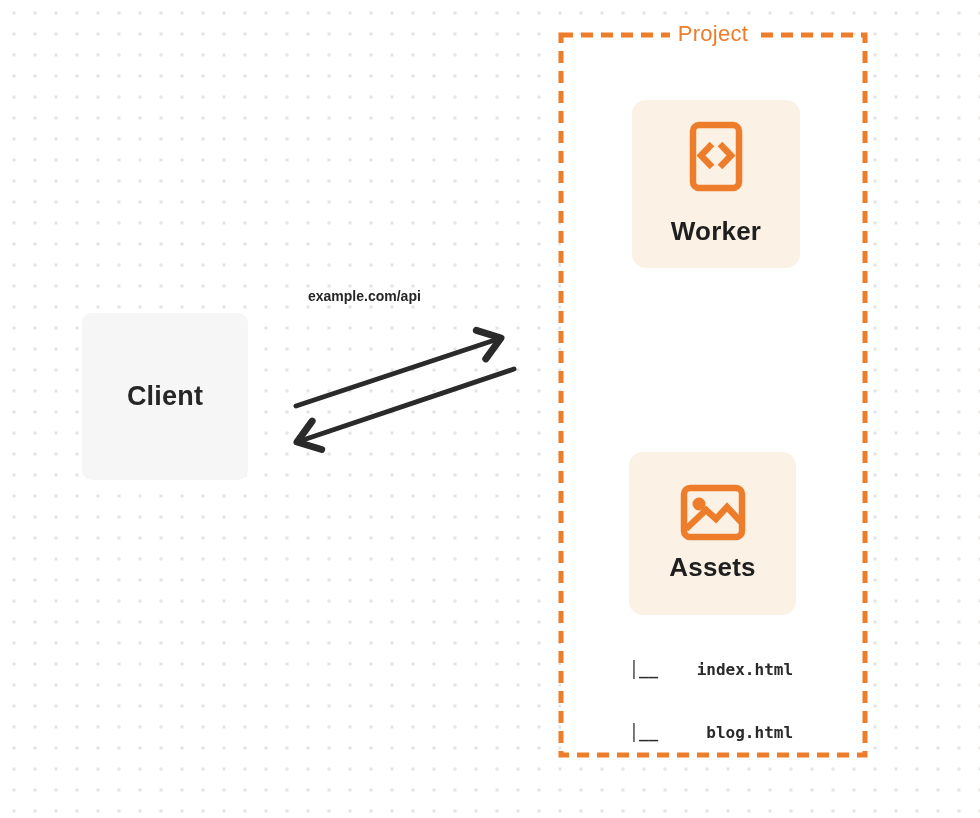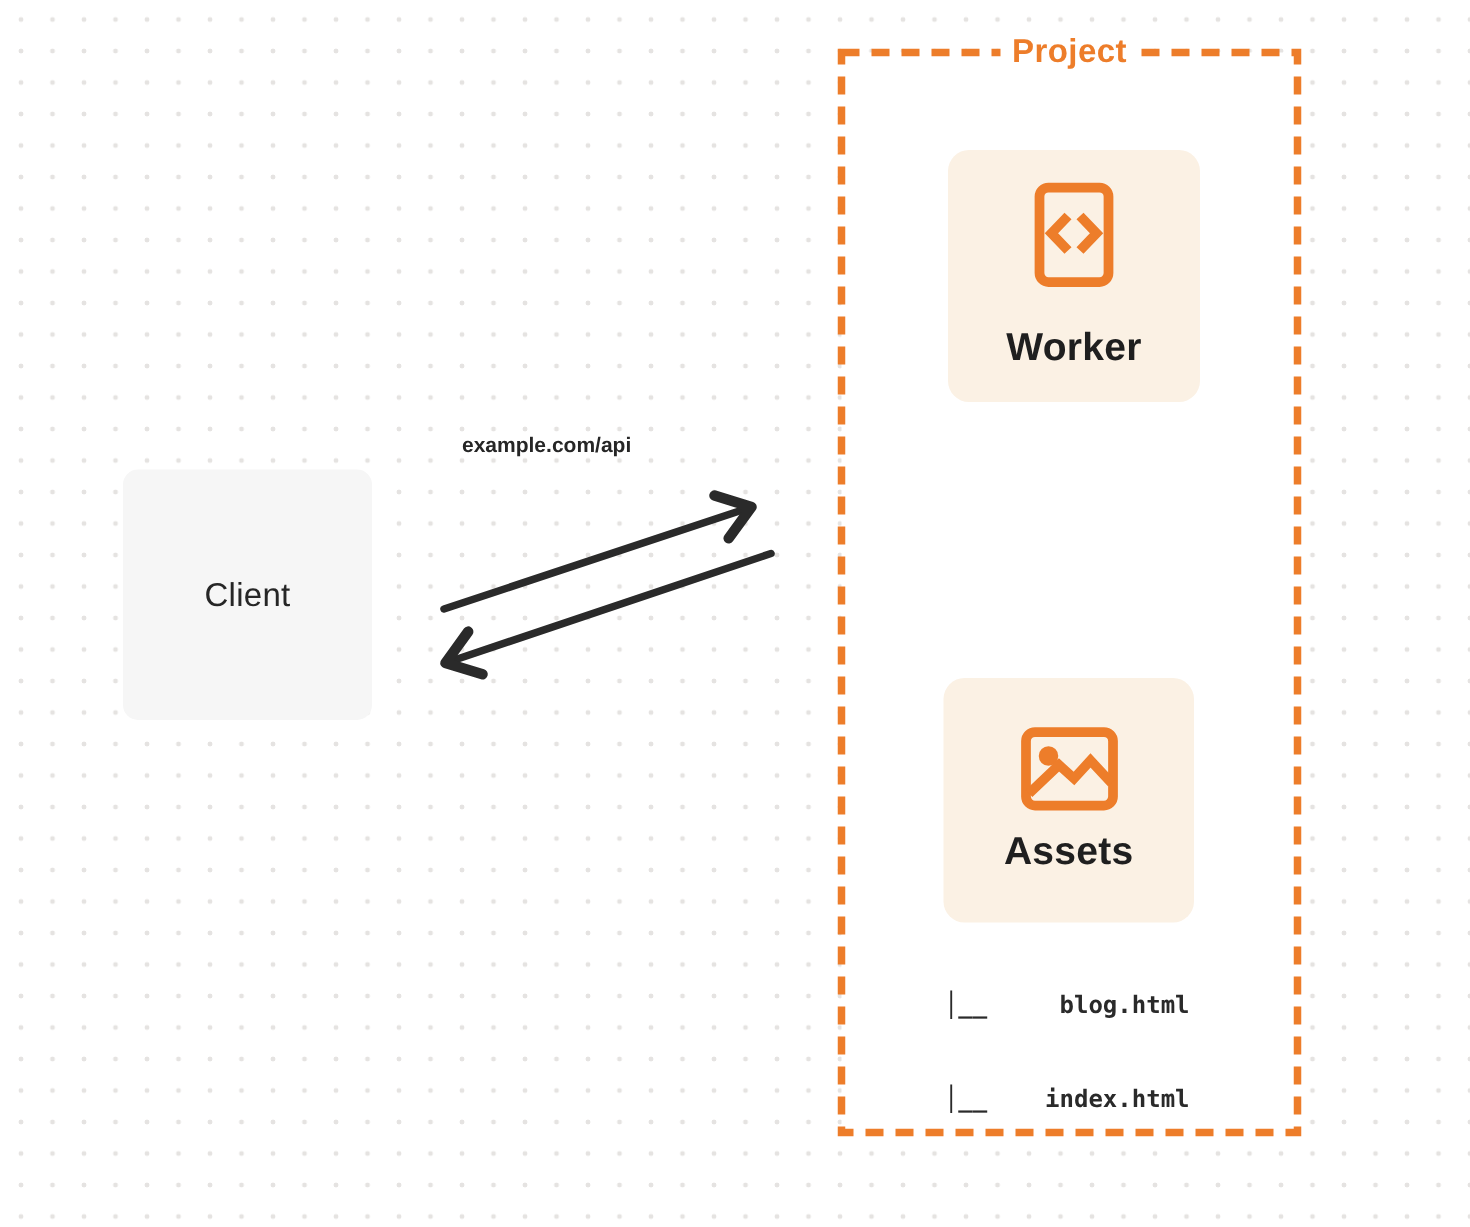--- a/index.html
+++ b/index.html
@@ -23,36 +23,36 @@
   .overlay{
     position:absolute;left:0;top:0;width:980px;height:818px;
   }
   .client-box{
     position:absolute;left:82px;top:313px;width:166px;height:167px;
     background:var(--client-bg);
     border-radius:10px;
     display:flex;align-items:center;justify-content:center;
   }
   .client-box span{
-    font-size:22px;font-weight:400;color:var(--ink);letter-spacing:.2px;
+    font-size:27px;font-weight:700;color:var(--ink);letter-spacing:.2px;
   }
   .req-label{
     position:absolute;left:308px;top:288px;
     font-size:14px;font-weight:700;color:var(--ink);
     white-space:nowrap;
   }
   .project-label{
     position:absolute;left:561px;top:21px;width:304px;
     text-align:center;
   }
   .project-label span{
     display:inline-block;
     background:#ffffff;
     padding:0 8px;
-    font-size:22px;font-weight:700;color:var(--accent);
+    font-size:22px;font-weight:400;color:var(--accent);
     letter-spacing:.3px;
   }
   .card{
     position:absolute;
     background:var(--card-bg);
     border-radius:14px;
     display:flex;flex-direction:column;align-items:center;justify-content:center;
     gap:24px;
   }
   .card.worker{left:632px;top:100px;width:168px;height:168px;}
@@ -109,16 +109,16 @@
 <div class="card assets">
   <svg width="66" height="57" viewBox="0 0 66 57">
     <rect class="icon-stroke" x="4" y="4" width="58" height="49" rx="6" stroke-width="6.5"></rect>
     <circle cx="19" cy="20" r="6.5" fill="#ED7D2A"></circle>
     <path class="icon-stroke" d="M6 45 L26 26 L36 35 L47 23 L61 38" stroke-width="6.5" stroke-linejoin="miter"></path>
   </svg>
   <span class="node-label">Assets</span>
 </div>
 
 <div class="file-tree">
+  <div class="tree-line">  │__    index.html</div>
   <div class="tree-line">  │__     blog.html</div>
-  <div class="tree-line">  │__    index.html</div>
   
 </div>
 
 </body></html>

